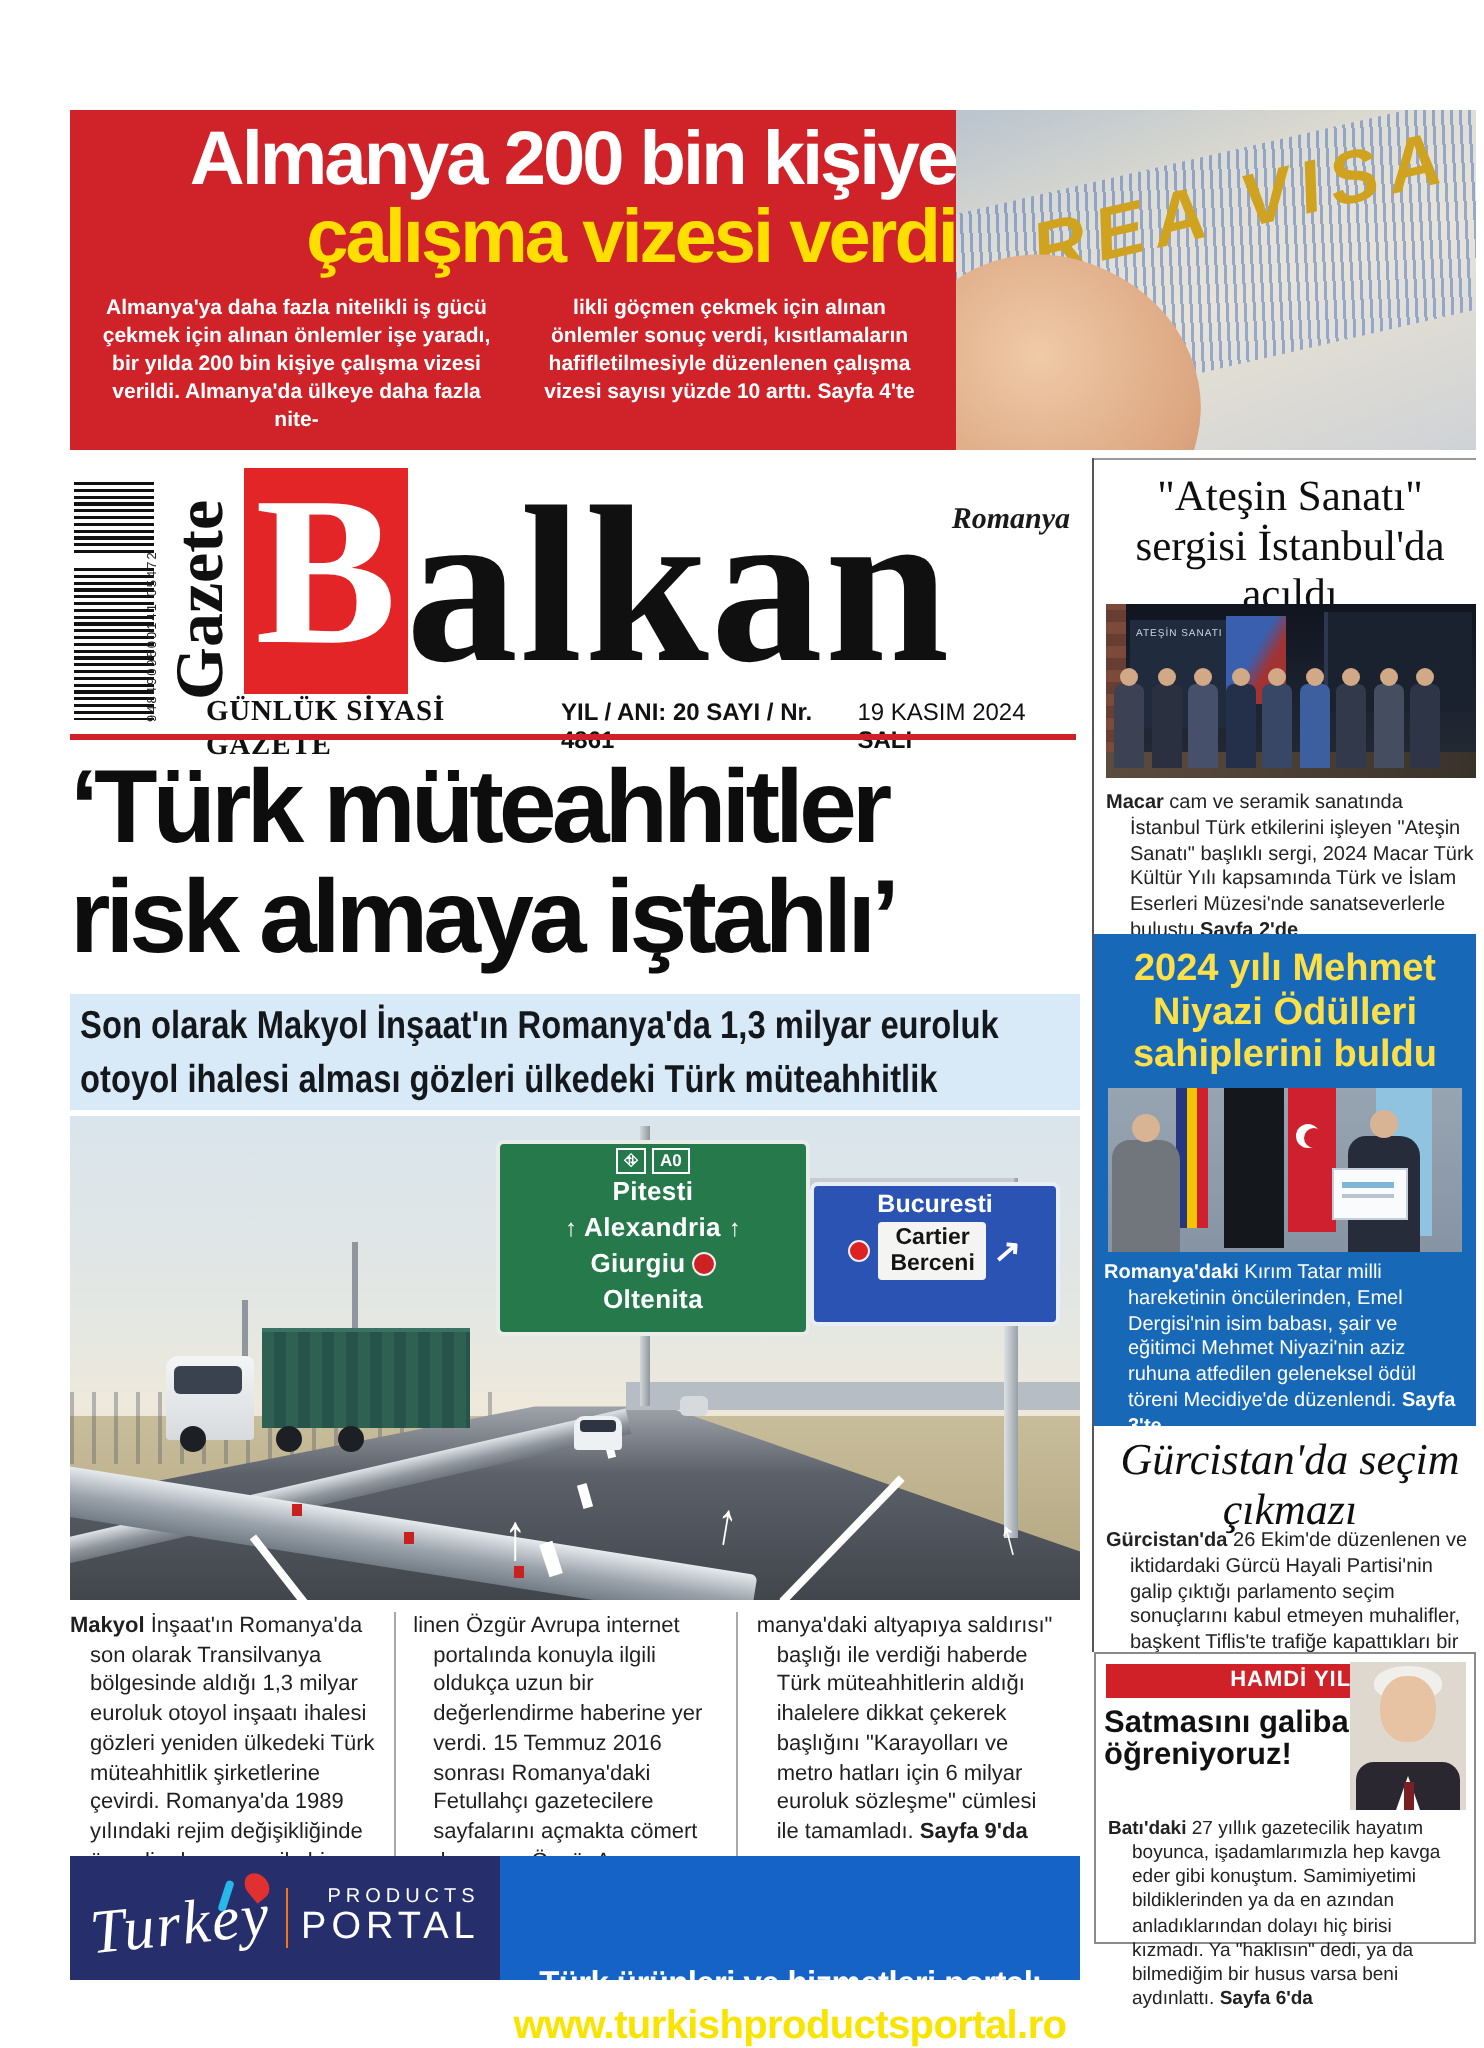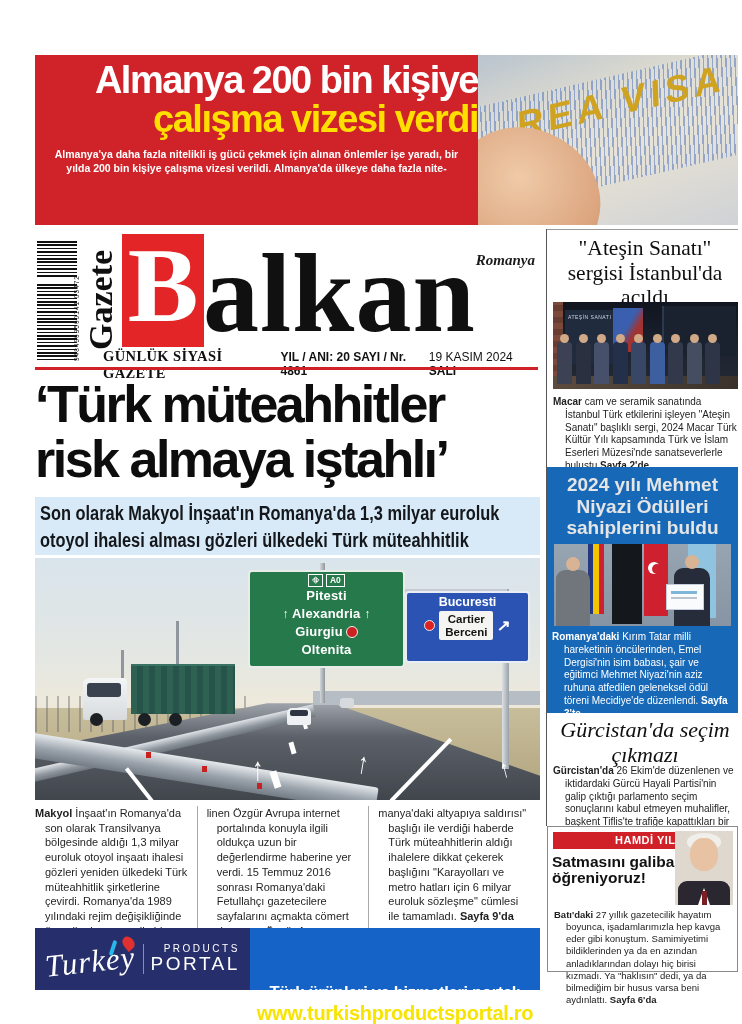--- a/index.html
+++ b/index.html
@@ -145,21 +145,21 @@
   .ex-floor{position:absolute;bottom:0;width:100%;height:13px;background:linear-gradient(90deg,#5c4c3e,#39322b);}
   .ex-people{position:absolute;bottom:5px;left:4px;display:flex;gap:3.5px;}
   .px{width:15px;height:42px;border-radius:4px 4px 0 0;position:relative;}
   .px::before{content:"";position:absolute;left:3px;top:-8px;width:9px;height:9px;border-radius:50%;background:#d2a986;}
   .s1-t{left:553px;top:396px;width:185px;font-size:10px;line-height:1.28;color:#222;
         padding-left:12px;text-indent:-12px;box-sizing:border-box;}
   .rlead{font-weight:bold;}
   .rpage{font-weight:bold;}
 
   .s2-box{left:547px;top:467px;width:191px;height:246px;background:#1769b8;box-sizing:border-box;padding:5px 5px 0 5px;}
-  .s2-h{color:#e5e5e5;font-weight:bold;font-size:19px;line-height:1.14;text-align:center;margin-top:2px;}
+  .s2-h{color:#fde047;font-weight:bold;font-size:19px;line-height:1.14;text-align:center;margin-top:2px;}
   .photo2{position:relative;margin:5px 2px 0 2px;height:82px;overflow:hidden;
         background:linear-gradient(180deg,#97a5b3,#8794a3);}
   .fl{position:absolute;top:0;}
   .fl-ro{left:34px;width:16px;height:70px;background:linear-gradient(90deg,#24377f 0 33%,#f2c500 33% 66%,#cf2030 66%);}
   .fl-cu{left:58px;width:30px;height:80px;background:#14171c;}
   .fl-tr{left:90px;width:24px;height:72px;background:#cf2030;}
   .fl-tr::before{content:"";position:absolute;left:4px;top:18px;width:12px;height:12px;border-radius:50%;background:#fff;}
   .fl-tr::after{content:"";position:absolute;left:8px;top:20px;width:10px;height:10px;border-radius:50%;background:#cf2030;}
   .fl-ct{left:134px;width:28px;height:74px;background:#8fc3e0;}
   .man{position:absolute;bottom:0;border-radius:9px 10px 0 0;}
@@ -194,20 +194,21 @@
 
 <div class="page">
 
   <div class="abs top-banner">
     <div class="tb-h">
       <div>Almanya 200 bin kişiye</div>
       <div class="l2">çalışma vizesi verdi</div>
     </div>
     <div class="tb-cols">
       <div>Almanya'ya daha fazla nitelikli iş gücü çekmek için alınan önlemler işe yaradı, bir yılda 200 bin kişiye çalışma vizesi verildi. Almanya'da ülkeye daha fazla nite-</div>
+      <div>likli göçmen çekmek için alınan önlemler sonuç verdi, kısıtlamaların hafifletilmesiyle düzenlenen çalışma vizesi sayısı yüzde 10 arttı. Sayfa 4'te</div>
     </div>
   </div>
 
   <div class="abs visa">
     <div class="visa-band"></div>
     <div class="visa-word">REA VISA</div>
     <div class="visa-num">947</div>
     <div class="finger"></div>
   </div>
 

